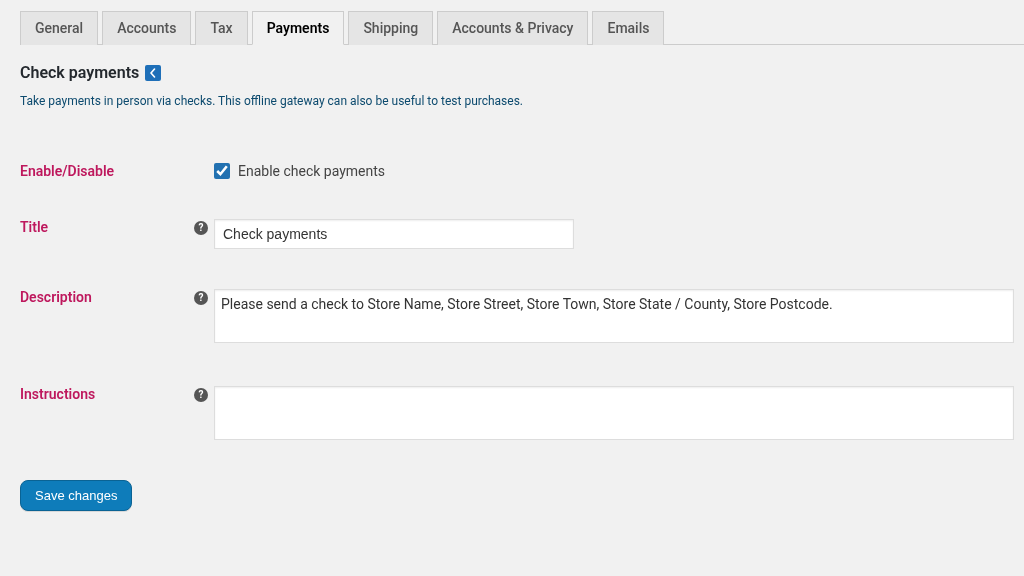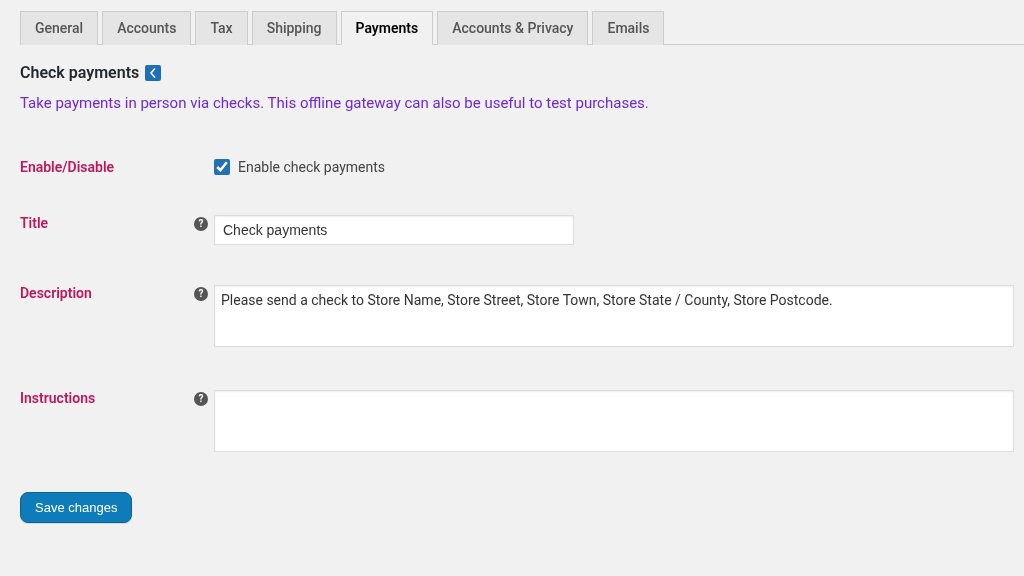--- a/index.html
+++ b/index.html
@@ -56,23 +56,23 @@
       width: 16px;
       height: 16px;
       background: #1e6fb8;
       color: #fff;
       font-size: 12px;
       text-decoration: none;
       border-radius: 2px;
     }
     .back-link svg { display: block; }
     p.description {
-      color: #6d28d9;
-      font-size: 15px;
-      margin-bottom: 32px;
+      color: #0c4a6e;
+      font-size: 12px;
+      margin-bottom: 40px;
     }
     .form-table {
       border-collapse: collapse;
       width: 100%;
     }
     .form-table tr td,
     .form-table tr th {
       padding: 15px 10px 25px 0;
       vertical-align: top;
       text-align: left;
@@ -118,21 +118,21 @@
       height: 30px;
       padding: 4px 8px;
       border: 1px solid #ddd;
       background: #fff;
       font-size: 14px;
       color: #333;
       box-shadow: inset 0 1px 2px rgba(0,0,0,.07);
     }
     textarea.large-text {
       width: 800px;
-      height: 62px;
+      height: 54px;
       padding: 6px;
       border: 1px solid #ddd;
       background: #fff;
       font-size: 14px;
       color: #333;
       resize: none;
       box-shadow: inset 0 1px 2px rgba(0,0,0,.07);
       font-family: inherit;
     }
     .submit-wrap {
@@ -151,22 +151,22 @@
   </style>
 </head>
 <body>
 
 <div class="wrap">
 
   <div class="nav-tabs">
     <div class="nav-tab">General</div>
     <div class="nav-tab">Accounts</div>
     <div class="nav-tab">Tax</div>
+    <div class="nav-tab active">Payments</div>
     <div class="nav-tab">Shipping</div>
-    <div class="nav-tab active">Payments</div>
     <div class="nav-tab">Accounts &amp; Privacy</div>
     <div class="nav-tab">Emails</div>
   </div>
 
   <h2 class="section-title">
     <span>Check payments</span>
     <a href="#" class="back-link">
       <svg width="10" height="10" viewBox="0 0 10 10">
           <path d="M6.5 1 L3 5 L6.5 9" stroke="#fff" stroke-width="1.6" fill="none" stroke-linecap="round" stroke-linejoin="round"></path>
         </svg>

